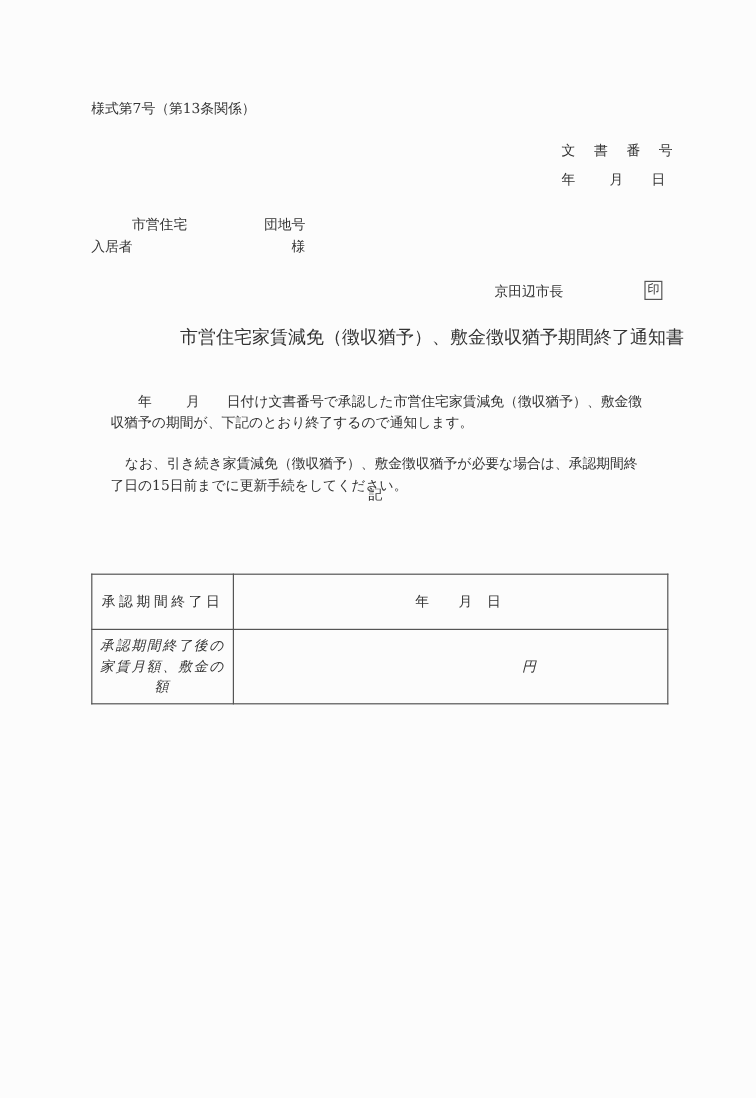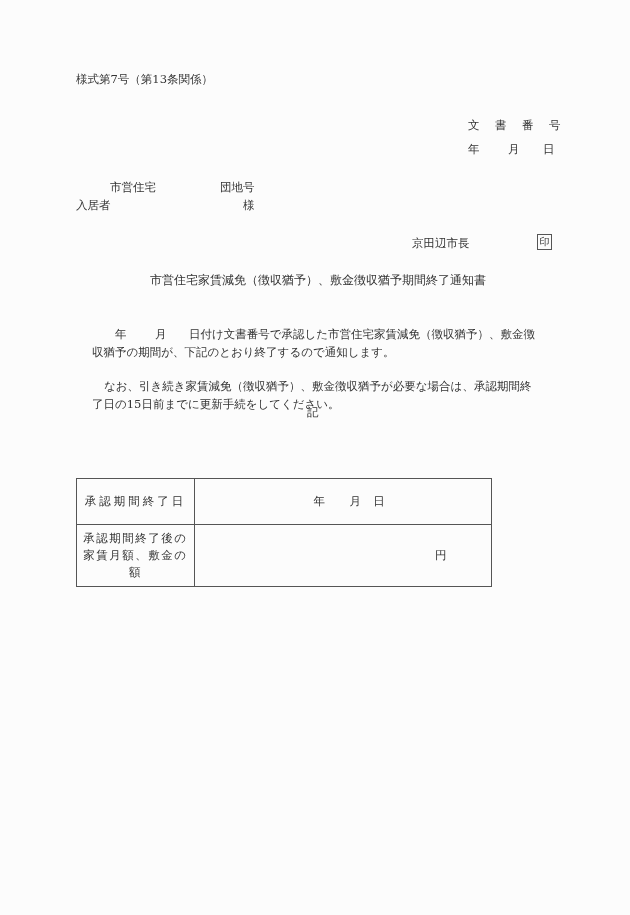--- a/index.html
+++ b/index.html
@@ -11,21 +11,21 @@
       height: 915px;
       background: #fcfcfc;
       position: relative;
       overflow: hidden;
       font-family: "DejaVu Serif", "Liberation Serif", serif;
       color: #333333;
       font-size: 11.5px;
     }
     .abs { position: absolute; white-space: nowrap; }
 
-    .form-label { left: 76px; top: 72px; }
+    .form-label { left: 76px; top: 83px; }
 
     .docnum { left: 468px; top: 118px; letter-spacing: 0; }
     .docnum span { display: inline-block; }
     .docnum .c1 { width: 27px; }
     .docdate { left: 468px; top: 142px; }
     .docdate span { display: inline-block; }
 
     .addr1 { left: 76px; top: 180px; text-align: right; }
     .addr2 { left: 76px; top: 198px; }
     .addr-row span { display: inline-block; }
@@ -33,54 +33,54 @@
     .mayor { left: 412px; top: 236px; }
     .seal {
       left: 537px; top: 234px;
       width: 13px; height: 14px;
       border: 1px solid #555;
       font-size: 10px;
       line-height: 14px;
       text-align: center;
     }
 
-    .title { left: 150px; top: 272px; font-size: 12px; }
+    .title { left: 150px; top: 272px; font-size: 15px; }
 
     .body-para {
       left: 76px; top: 309px;
       width: 482px;
       white-space: normal;
       line-height: 18px;
     }
     .body-para p { margin: 16px; }
 
     .record-mark { left: 307px; top: 405px; }
 
     table.info {
       position: absolute;
       left: 76px; top: 478px;
-      width: 416px;
+      width: 481px;
       border-collapse: collapse;
     }
     table.info td {
       border: 1px solid #555;
       padding: 0;
       vertical-align: middle;
     }
     table.info td.label {
       width: 117px;
       text-align: center;
       letter-spacing: 3px;
       line-height: 17px;
     }
     table.info td.value {
       text-align: center;
     }
     .row1 td { height: 45px; }
-    .row2 td { height: 61px; }
+    .row2 td { height: 61px; font-style: italic; }
     .date-cell span { display: inline-block; }
     .yen { display: inline-block; margin-left: 240px; }
   </style>
 </head>
 <body>
 
 <div class="abs form-label">様式第7号（第13条関係）</div>
 
 <div class="abs docnum">
   <span class="c1">文</span><span class="c1">書</span><span class="c1">番</span><span>号</span>

